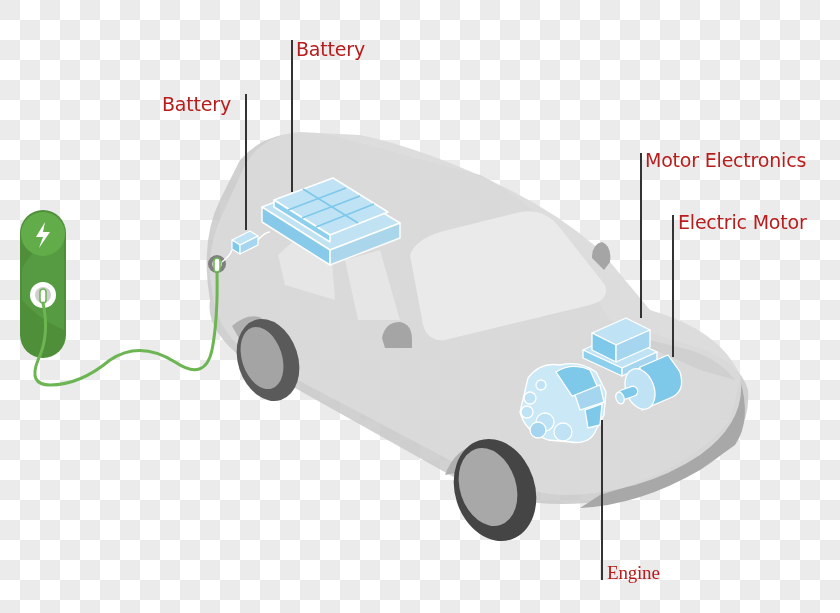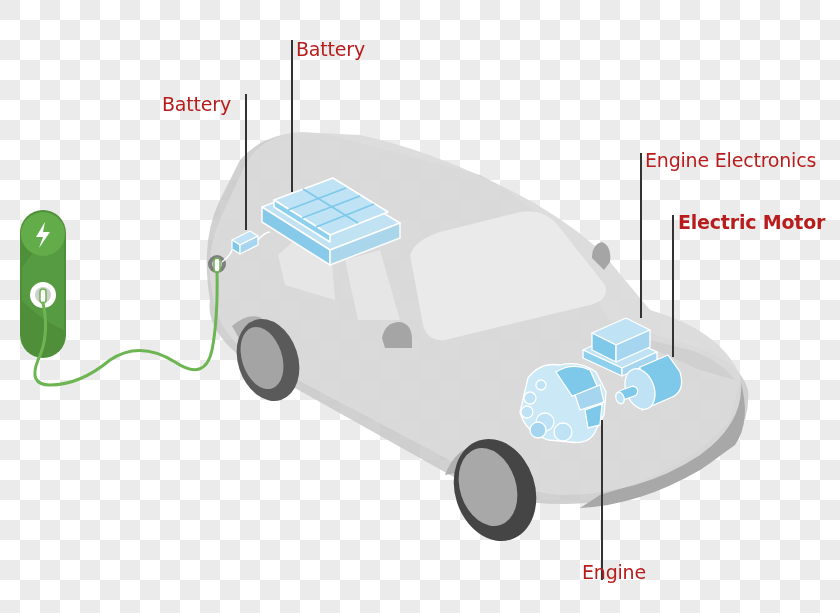--- a/index.html
+++ b/index.html
@@ -126,15 +126,15 @@
 </svg>
 
 <div class="leader" style="left:291px; top:40px; height:152px;"></div>
 <div class="leader" style="left:245px; top:94px; height:136px;"></div>
 <div class="leader" style="left:640px; top:153px; height:165px;"></div>
 <div class="leader" style="left:672px; top:215px; height:142px;"></div>
 <div class="leader" style="left:601px; top:420px; height:160px;"></div>
 
 <div class="label" style="left:296px; top:40px;">Battery</div>
 <div class="label" style="left:162px; top:95px;">Battery</div>
-<div class="label" style="left:645px; top:151px;">Engine Electronics</div>
-<div class="label" style="left:678px; top:213px;font-weight:bold;">Electric Motor</div>
-<div class="label" style="left:582px; top:563px;">Engine</div>
+<div class="label" style="left:645px; top:151px;">Motor Electronics</div>
+<div class="label" style="left:678px; top:213px;">Electric Motor</div>
+<div class="label" style="left:607px; top:563px;font-family:Liberation Serif, serif;">Engine</div>
 
 </body></html>

